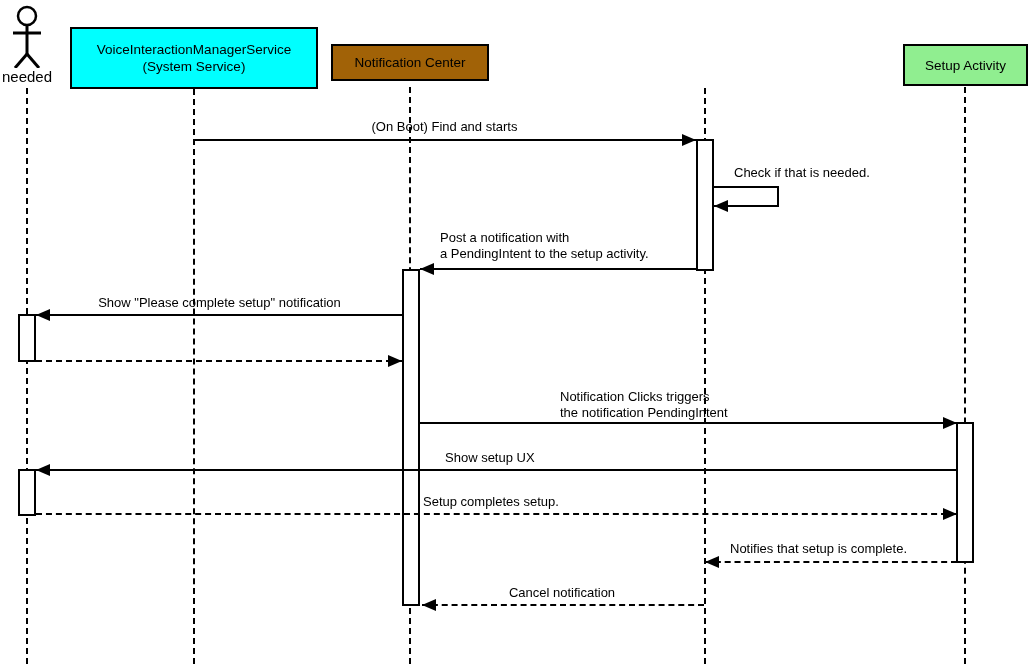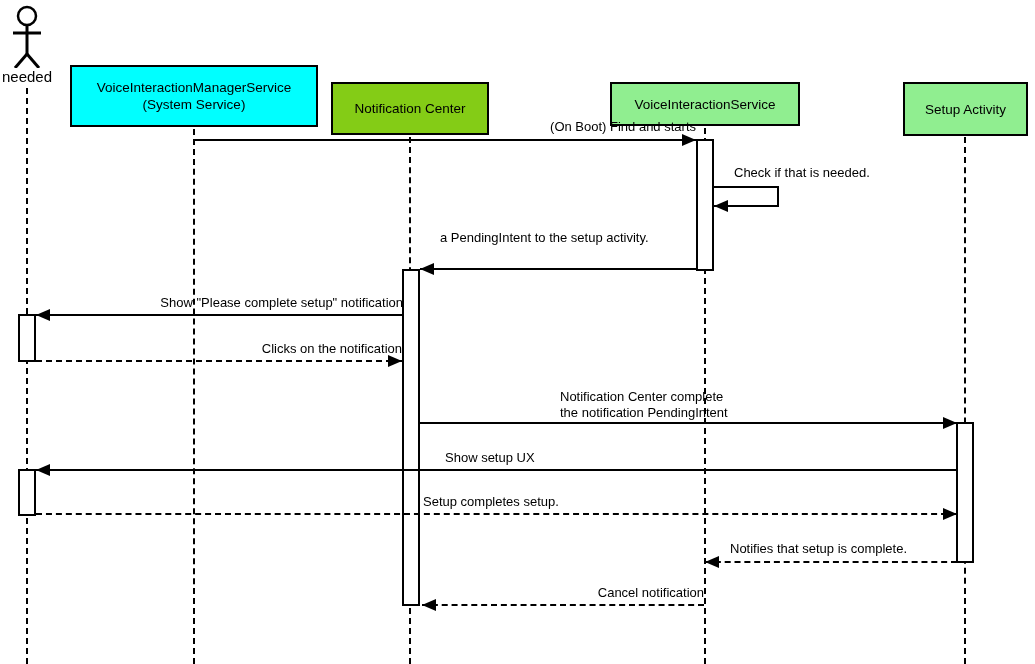--- a/index.html
+++ b/index.html
@@ -5,32 +5,32 @@
   html,body{margin:0;padding:0;background:#ffffff;}
   #canvas{
     position:relative;width:1035px;height:664px;background:#ffffff;
     font-family:"Liberation Sans",sans-serif;color:#000;overflow:hidden;
   }
   #canvas *{box-sizing:border-box;}
   .lifeline{position:absolute;width:0;border-left:2px dashed #000;}
   .pbox{
     position:absolute;border:2px solid #000;display:flex;flex-direction:column;
     align-items:center;justify-content:center;text-align:center;
-    font-size:13.5px;line-height:17px;margin-top:38px;
+    font-size:13.5px;line-height:17px;
   }
   .activation{position:absolute;background:#fff;border:2px solid #000;}
   .mline{position:absolute;height:0;border-top:2px solid #000;}
   .mline.dashed{border-top-style:dashed;}
   .vseg{position:absolute;width:0;border-left:2px solid #000;}
   .arrow-r{position:absolute;width:0;height:0;border-top:6px solid transparent;
     border-bottom:6px solid transparent;border-left:14px solid #000;}
   .arrow-l{position:absolute;width:0;height:0;border-top:6px solid transparent;
     border-bottom:6px solid transparent;border-right:14px solid #000;}
   .mlabel{position:absolute;font-size:13px;line-height:16px;white-space:pre;}
-  .mlabel.center{text-align:right;}
+  .mlabel.center{text-align:center;}
   .actor-label{position:absolute;font-size:15px;text-align:center;}
   .actor-svg{position:absolute;}
 </style>
 </head>
 <body>
 
 <div id="canvas">
 
   <div class="lifeline" style="left:26px;top:88px;height:576px"></div>
   <div class="lifeline" style="left:193px;top:89px;height:575px"></div>
@@ -44,27 +44,24 @@
     <line x1="6" y1="29" x2="34" y2="29" stroke="#000" stroke-width="3"></line>
     <line x1="20" y1="50" x2="8" y2="64" stroke="#000" stroke-width="3"></line>
     <line x1="20" y1="50" x2="32" y2="64" stroke="#000" stroke-width="3"></line>
   </svg>
   <div class="actor-label" style="left:2px;top:68px;width:50px">needed</div>
 
   <div class="pbox" style="left: 70px; top: 27px; width: 248px; height: 62px; background-color: rgb(0, 255, 255);">
     <span>VoiceInteractionManagerService</span>
     <span>(System Service)</span>
   </div>
-  <div class="pbox" style="left: 331px; top: 44px; width: 158px; height: 53px; background-color: #84cc16;">
+  <div class="pbox" style="left: 331px; top: 44px; width: 158px; height: 37px; background-color: #a16207;">
     <span>Notification Center</span>
   </div>
-  <div class="pbox" style="left: 610px; top: 44px; width: 190px; height: 44px; background-color: rgb(144, 238, 144);">
-    <span>VoiceInteractionService</span>
-  </div>
-  <div class="pbox" style="left: 903px; top: 44px; width: 125px; height: 54px; background-color: rgb(144, 238, 144);">
+  <div class="pbox" style="left: 903px; top: 44px; width: 125px; height: 42px; background-color: rgb(144, 238, 144);">
     <span>Setup Activity</span>
   </div>
 
   <div class="activation" style="left:696px;top:139px;width:18px;height:132px"></div>
   <div class="activation" style="left:402px;top:269px;width:18px;height:337px"></div>
   <div class="activation" style="left:956px;top:422px;width:18px;height:141px"></div>
   <div class="activation" style="left:18px;top:314px;width:18px;height:48px"></div>
   <div class="activation" style="left:18px;top:469px;width:18px;height:47px"></div>
 
   <div class="mline" style="left:193px;top:139px;width:503px"></div>
@@ -72,33 +69,32 @@
   <div class="mlabel center" style="left:193px;top:119px;width:503px">(On Boot) Find and starts</div>
 
   <div class="mline" style="left:713px;top:186px;width:66px"></div>
   <div class="vseg" style="left:777px;top:186px;height:21px"></div>
   <div class="mline" style="left:713px;top:205px;width:66px"></div>
   <div class="arrow-l" style="left:714px;top:200px"></div>
   <div class="mlabel" style="left:734px;top:165px">Check if that is needed.</div>
 
   <div class="mline" style="left:420px;top:268px;width:278px"></div>
   <div class="arrow-l" style="left:420px;top:263px"></div>
-  <div class="mlabel" style="left:440px;top:230px"><span style="display:block">a PendingIntent to the setup activity.</span></div>
+  <div class="mlabel" style="left:440px;top:230px"><span style="display:block">Post a notification with</span><span style="display:block">a PendingIntent to the setup activity.</span></div>
 
   <div class="mline" style="left:36px;top:314px;width:367px"></div>
   <div class="arrow-l" style="left:36px;top:309px"></div>
   <div class="mlabel center" style="left:36px;top:295px;width:367px">Show "Please complete setup" notification</div>
 
   <div class="mline dashed" style="left:36px;top:360px;width:366px"></div>
   <div class="arrow-r" style="left:388px;top:355px"></div>
-  <div class="mlabel center" style="left:36px;top:341px;width:366px">Clicks on the notification</div>
 
   <div class="mline" style="left:420px;top:422px;width:537px"></div>
   <div class="arrow-r" style="left:943px;top:417px"></div>
-  <div class="mlabel" style="left:560px;top:389px"><span style="display:block">Notification Center complete</span><span style="display:block">the notification PendingIntent</span></div>
+  <div class="mlabel" style="left:560px;top:389px"><span style="display:block">Notification Clicks triggers</span><span style="display:block">the notification PendingIntent</span></div>
 
   <div class="mline" style="left:36px;top:469px;width:921px"></div>
   <div class="arrow-l" style="left:36px;top:464px"></div>
   <div class="mlabel" style="left:445px;top:450px">Show setup UX</div>
 
   <div class="mline dashed" style="left:36px;top:513px;width:921px"></div>
   <div class="arrow-r" style="left:943px;top:508px"></div>
   <div class="mlabel" style="left:423px;top:494px">Setup completes setup.</div>
 
   <div class="mline dashed" style="left:705px;top:561px;width:252px"></div>

